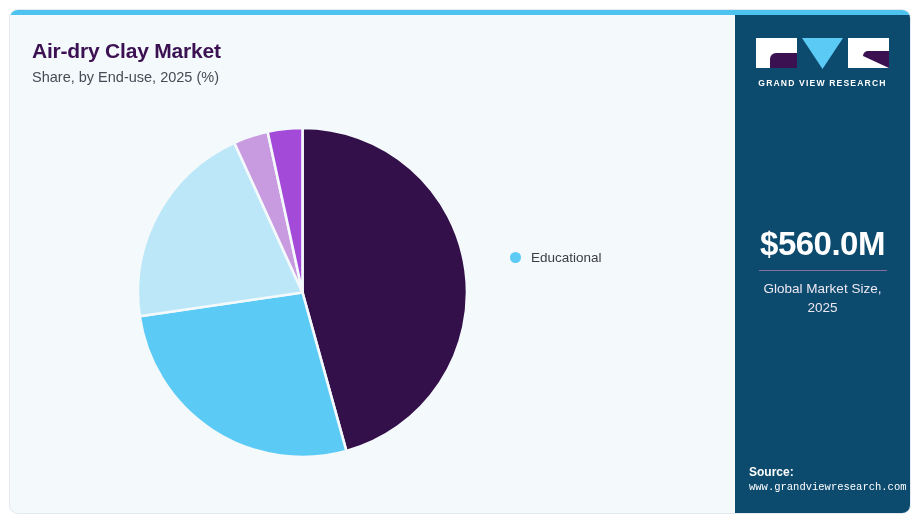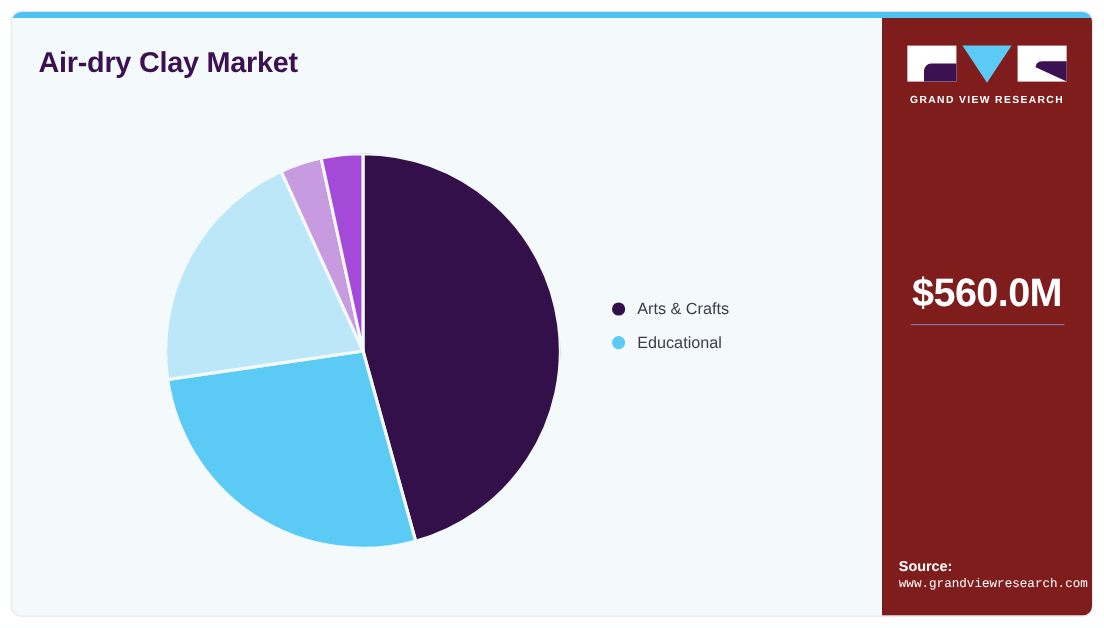--- a/index.html
+++ b/index.html
@@ -23,21 +23,21 @@
     width:900px;height:5px;
     background:#4ec3f0;
   }
   
   .left-pane{
     position:absolute;left:0;top:5px;
     width:725px;height:498px;
   }
   .title{
     position:absolute;left:22px;top:24px;
-    font-size:24px;font-weight:bold;
+    font-size:21px;font-weight:bold;
     color:#3b1152;
     letter-spacing:-0.2px;
     white-space:nowrap;
     text-align:right;
   }
   .subtitle{
     position:absolute;left:22px;top:54px;
     font-size:14.5px;font-weight:normal;
     color:#4a4a55;
     white-space:nowrap;
@@ -63,21 +63,21 @@
     flex:0 0 auto;margin-right:10px;
   }
   .legend-label{
     font-size:13.5px;color:#3d3d46;
     white-space:nowrap;
   }
   
   .right-pane{
     position:absolute;right:0;top:5px;
     width:175px;height:498px;
-    background:#7f1d1d;
+    background:#0c4a6e;
   }
   .logo-block{
     position:absolute;left:0;top:22px;width:175px;
     text-align:center;
   }
   .logo-mark{display:block;margin:0 auto;}
   .logo-text{
     margin-top:7px;
     font-size:8.6px;font-weight:bold;
     letter-spacing:1.15px;
@@ -110,38 +110,35 @@
 </head>
 <body>
 
 <div class="infographic">
 
   <div class="accent-bar"></div>
 
   <div class="left-pane">
 
     <div class="title">Air-dry Clay Market</div>
+    <div class="subtitle">Share, by End-use, 2025 (%)</div>
 
     <div class="pie-wrap">
       <svg class="pie-svg" width="329" height="329" viewBox="0 0 329 329">
         <g id="pie-slices">
             <path d="M 164.5 164.5 L 164.50 0.00 A 164.5 164.5 0 0 1 208.41 323.03 Z" fill="#34104a" stroke="#f4f9fc" stroke-width="2.6"></path>
             <path d="M 164.5 164.5 L 208.41 323.03 A 164.5 164.5 0 0 1 1.71 188.19 Z" fill="#5bcbf5" stroke="#f4f9fc" stroke-width="2.6"></path>
             <path d="M 164.5 164.5 L 1.71 188.19 A 164.5 164.5 0 0 1 96.34 14.79 Z" fill="#bce7f8" stroke="#f4f9fc" stroke-width="2.6"></path>
             <path d="M 164.5 164.5 L 96.34 14.79 A 164.5 164.5 0 0 1 129.62 3.74 Z" fill="#c89be0" stroke="#f4f9fc" stroke-width="2.6"></path>
             <path d="M 164.5 164.5 L 129.62 3.74 A 164.5 164.5 0 0 1 164.50 0.00 Z" fill="#a44ad8" stroke="#f4f9fc" stroke-width="2.6"></path>
           </g>
       </svg>
     </div>
 
     <div class="legend">
-      <div class="legend-item">
-        <span class="legend-dot" style="background:#34104a"></span>
-        <span class="legend-label">Arts &amp; Crafts</span>
-      </div>
       <div class="legend-item">
         <span class="legend-dot" style="background:#5bcbf5"></span>
         <span class="legend-label">Educational</span>
       </div>
     </div>
 
   </div>
 
   <div class="right-pane">
 
@@ -152,20 +149,21 @@
         <polygon points="46,1 87,1 66.5,32" fill="#5bcbf5"></polygon>
         <rect x="92" y="1" width="41" height="30" fill="#ffffff"></rect>
         <path d="M133 14 H112 a5 5 0 0 0 -5 5 l0 0 L133 31 Z" fill="#3b1152"></path>
       </svg>
       <div class="logo-text">GRAND VIEW RESEARCH</div>
     </div>
 
     <div class="stat-block">
       <div class="stat-value">$560.0M</div>
       <div class="stat-rule"></div>
+      <div class="stat-caption">Global Market Size, 2025</div>
     </div>
 
     <div class="source-block">
       <div class="source-label">Source:</div>
       <div class="source-url">www.grandviewresearch.com</div>
     </div>
 
   </div>
 
 </div>

